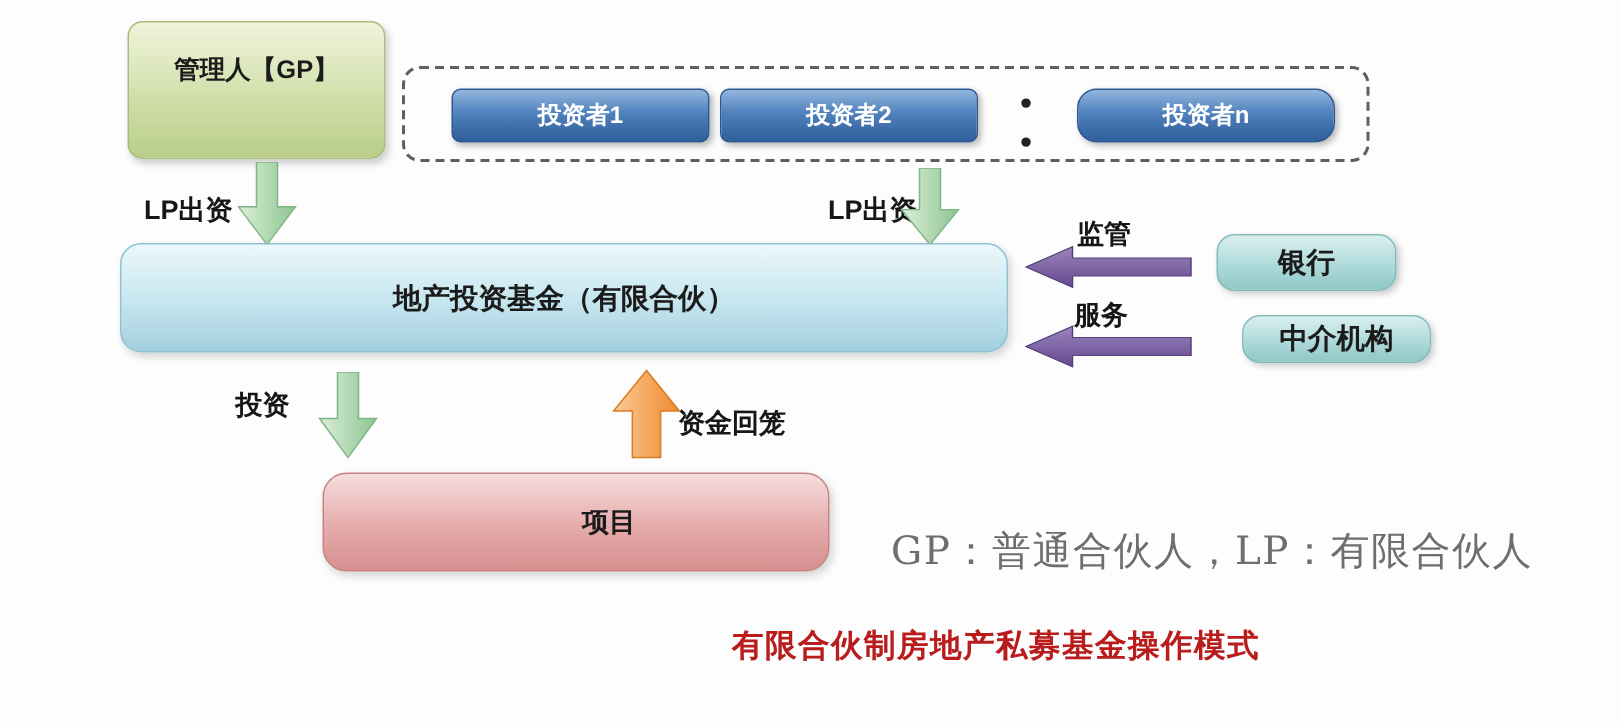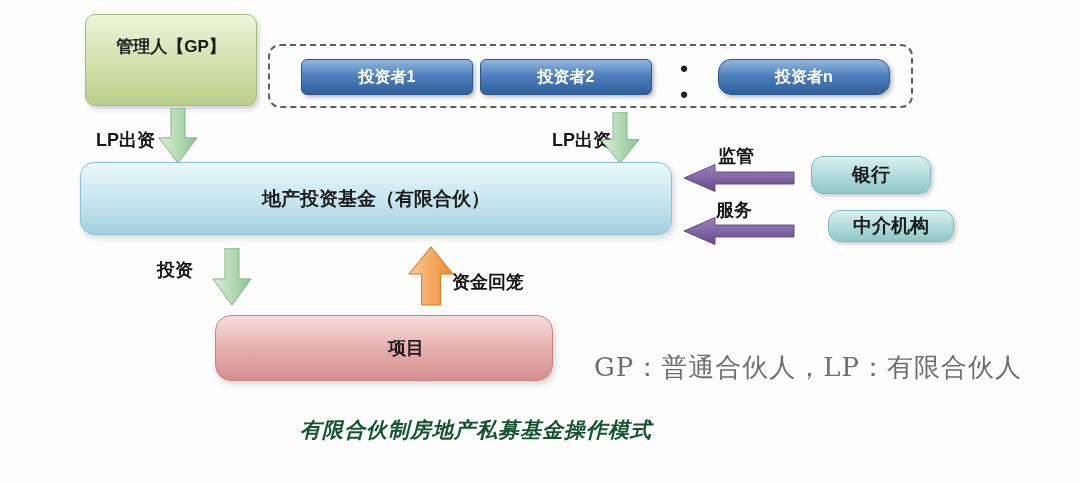--- a/index.html
+++ b/index.html
@@ -55,22 +55,22 @@
   .arr-gp { left:158px; top:108px; width:40px; height:56px; }
   .arr-lp { left:600px; top:112px; width:40px; height:52px; }
   .arr-sup { left:683px; top:163px; width:112px; height:30px; }
   .arr-srv { left:683px; top:216px; width:112px; height:30px; }
   .arr-invest { left:212px; top:248px; width:40px; height:58px; }
   .arr-return { left:408px; top:246px; width:46px; height:60px; }
 
   .legend { position:absolute; left:594px; top:350px; font-size:26px; color:#6e6e6e;
     font-family:"DejaVu Serif", serif; letter-spacing:1px; white-space:nowrap; }
 
-  .diagram-title { position:absolute; left:300px; top:416px; width:540px; text-align:left;
-    font-size:21px; font-weight:bold; font-style:italic; color:#14532d;
+  .diagram-title { position:absolute; left:300px; top:416px; width:540px; text-align:right;
+    font-size:21px; font-weight:bold; color:#b91c1c;
     font-family:"DejaVu Serif", serif; letter-spacing:1px; }
 </style>
 </head>
 <body>
 
 <div class="canvas">
 
   <svg width="0" height="0" style="position:absolute" aria-hidden="true">
     <defs>
       <linearGradient id="g-green" x1="0" y1="0" x2="1" y2="0">

